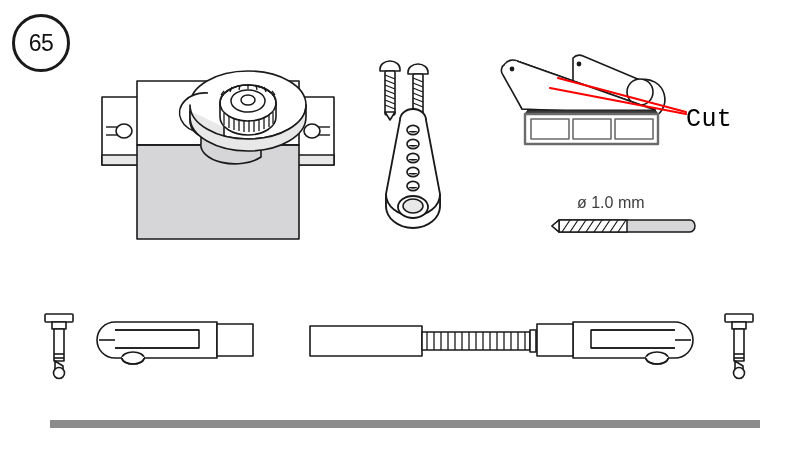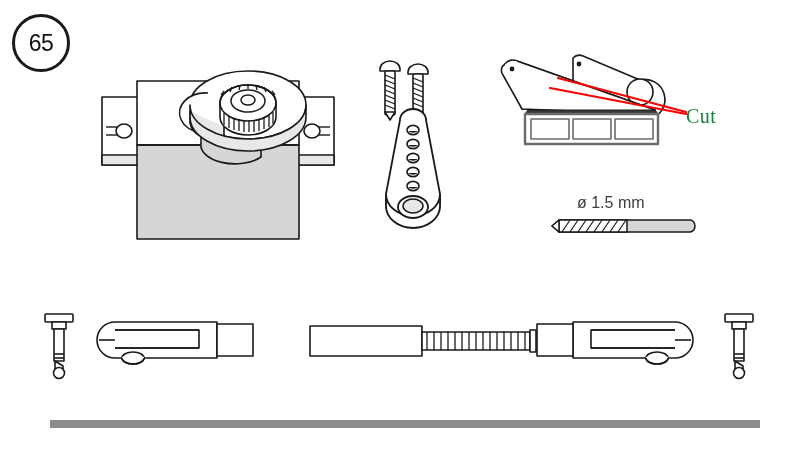--- a/index.html
+++ b/index.html
@@ -42,24 +42,24 @@
     font-size: 23px;
     color: #111111;
     font-family: "Liberation Sans", sans-serif;
     letter-spacing: -0.5px;
     line-height: 1;
   }
 
   
   .lbl-cut {
     left: 686px; top: 105px;
-    color: #15803d;
-    font-size: 20px;
+    color: #000000;
+    font-size: 25px;
     letter-spacing: 0.4px;
-    font-family: Liberation Serif, serif;
+    font-family: Liberation Mono, monospace;
     white-space: nowrap;
   }
   .lbl-drill {
     left: 577px; top: 194px;
     color: #3d3d3d;
     font-size: 16px;
     font-family: "Liberation Sans", sans-serif;
     white-space: nowrap;
   }
   .lbl-carbon {
@@ -276,21 +276,21 @@
         <g stroke="#ff0000" stroke-width="2.2" fill="none" stroke-linecap="round">
           <path d="M68 26 L196 60"></path>
           <path d="M60 36 L196 62"></path>
         </g>
       </g>
     </svg>
   </div>
 
   <div class="abs lbl-cut">Cut</div>
 
-  <div class="abs lbl-drill">ø 1.5 mm</div>
+  <div class="abs lbl-drill">ø 1.0 mm</div>
   <div class="abs" style="left:550px; top:215px;">
     <svg width="150" height="22" viewBox="0 0 150 22">
       <g stroke="#1a1a1a" stroke-width="1.5" stroke-linejoin="round">
         <path d="M2 11 L9 5 L140 5 a5 6 0 0 1 0 12 L9 17 z" fill="#d6d6d8"></path>
         <rect x="9" y="5" width="68" height="12" fill="#ffffff"></rect>
         <g stroke-width="1.2" fill="none">
           <path d="M12 17 L20 5"></path>
             <path d="M20 17 L28 5"></path>
           <path d="M28 17 L36 5"></path>
             <path d="M36 17 L44 5"></path>

